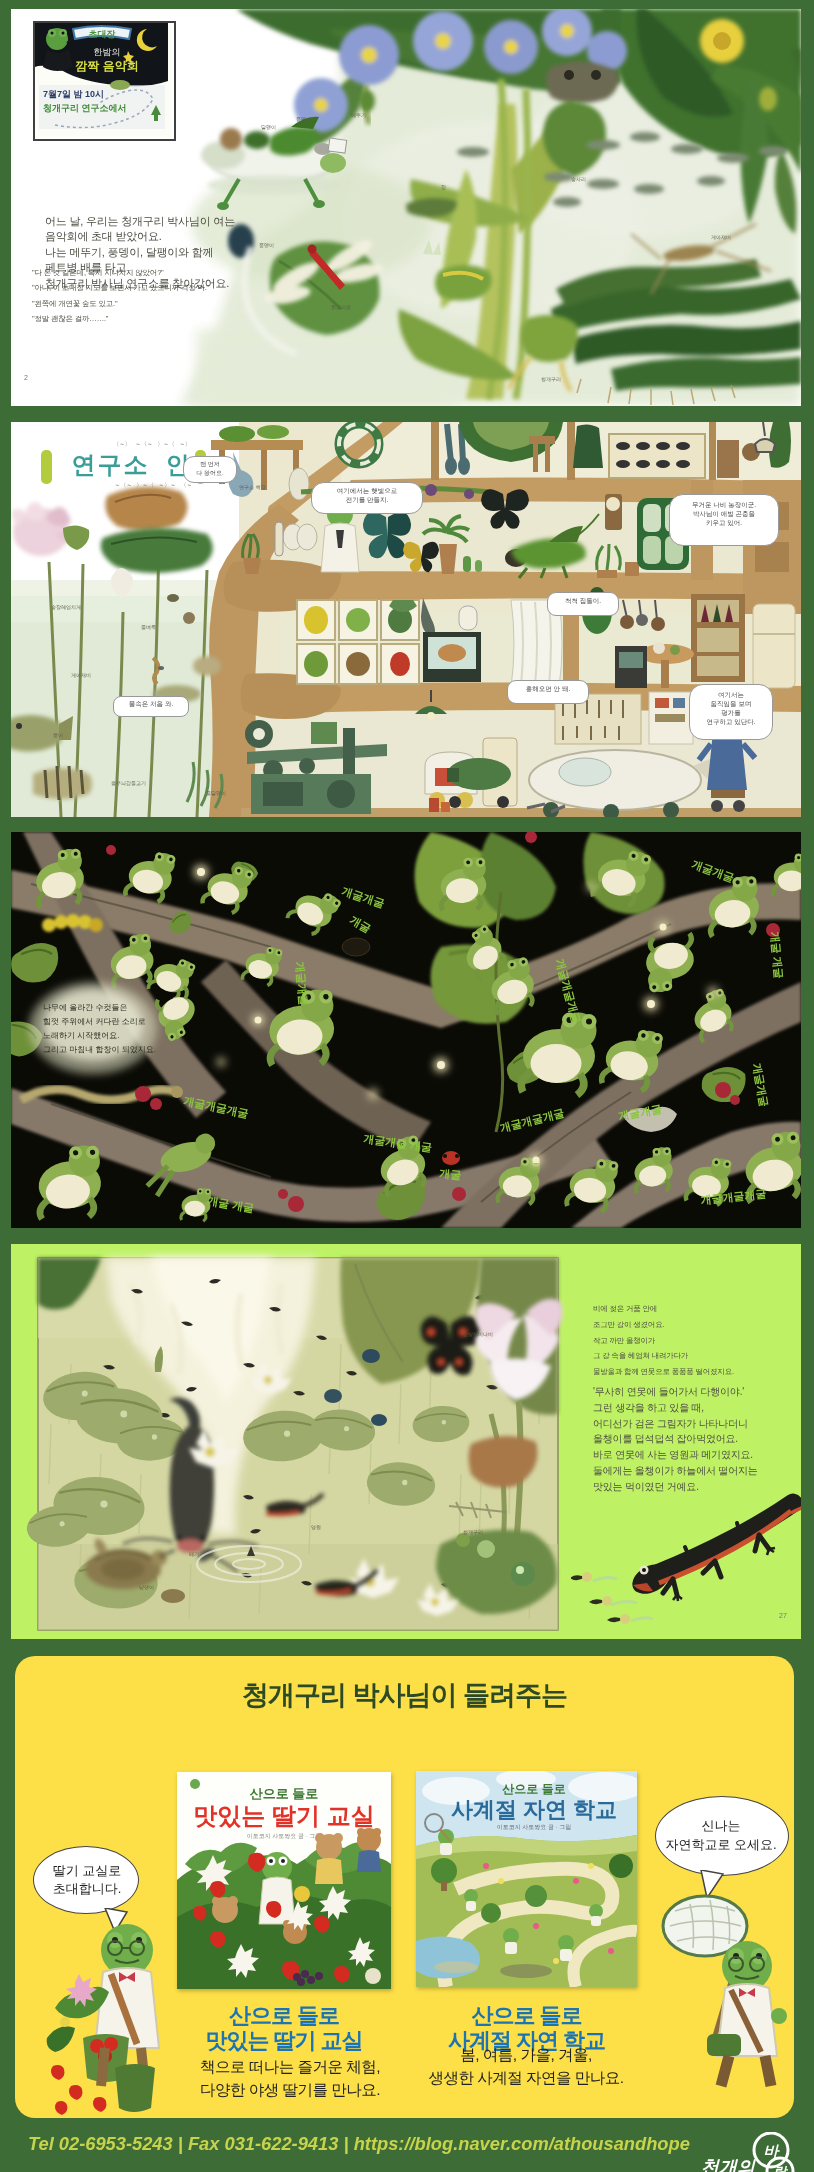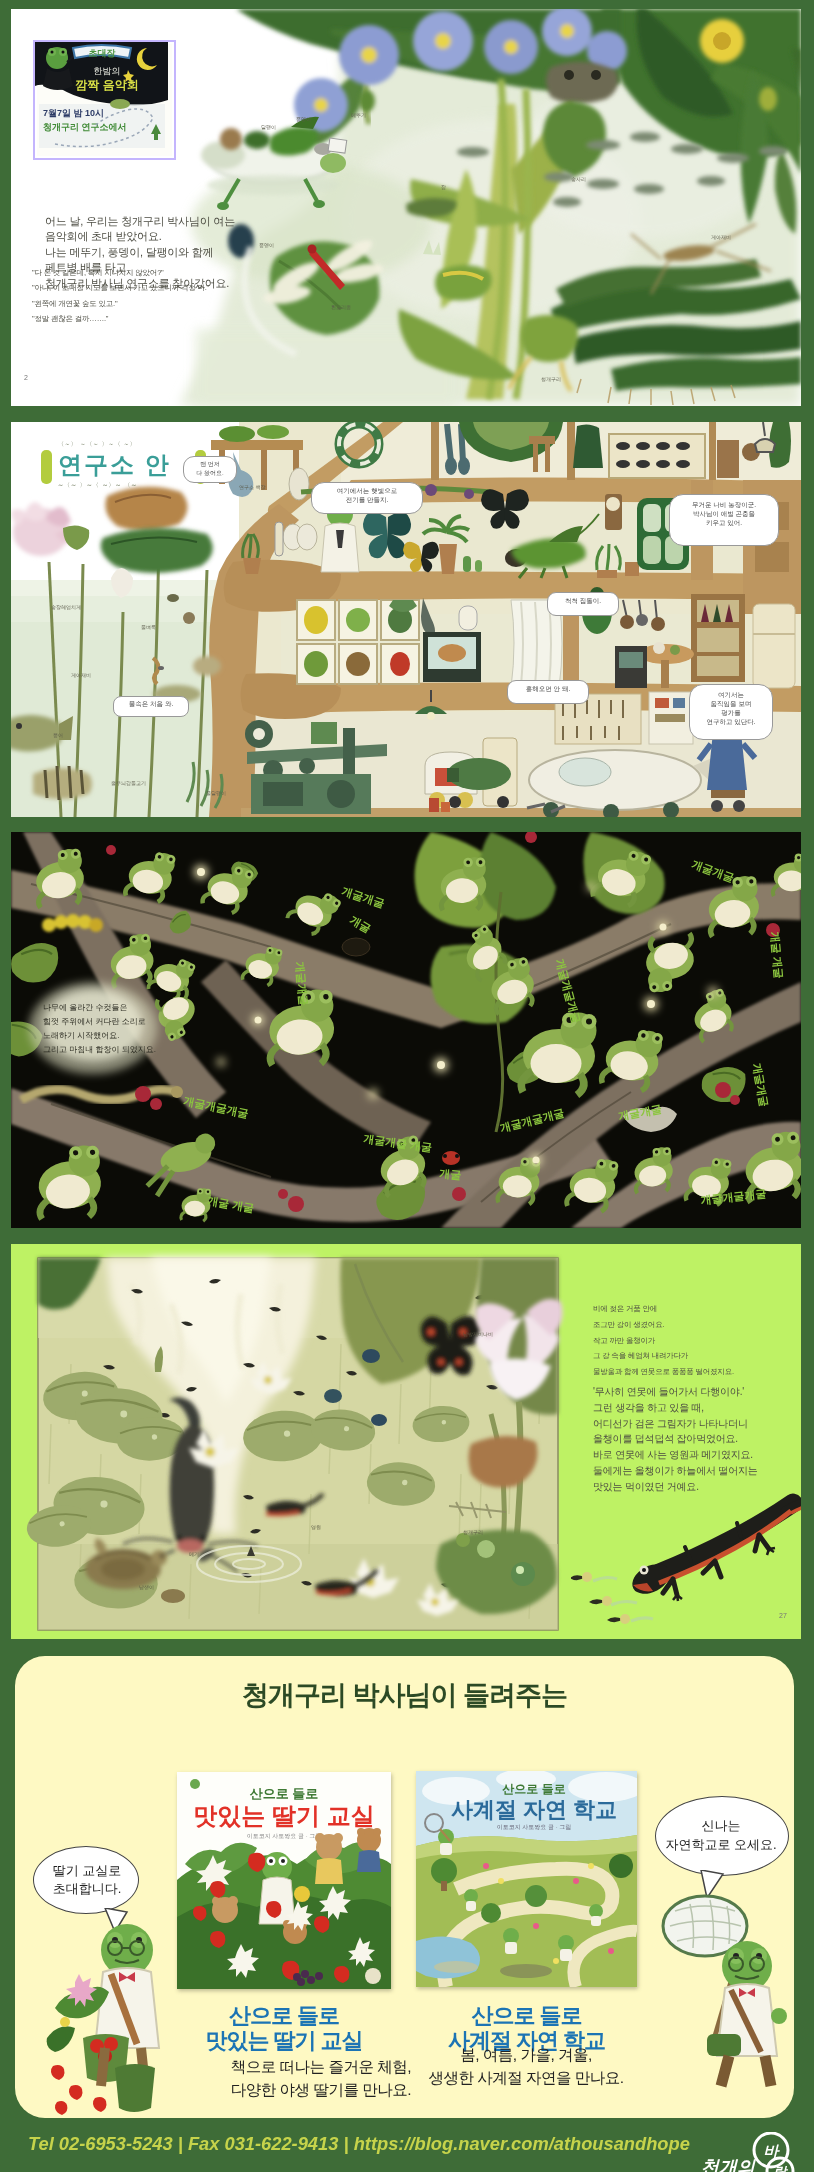--- a/index.html
+++ b/index.html
@@ -184,21 +184,21 @@
         <text x="340" y="108">메뚜기</text>
         <text x="560" y="172">송사리</text>
         <text x="700" y="230">게아재비</text>
         <text x="248" y="238">풍뎅이</text>
         <text x="320" y="300">흰꼬리좀</text>
         <text x="530" y="372">청개구리</text>
         <text x="430" y="180">잠</text>
 </g>
 </svg>
 
-<div class="abs" style="left:22px;top:31px;width:139px;height:116px;background:#fdfdf8;border:2px solid #c4b5fd;box-shadow:inset 0 0 0 2px #fff;">
+<div class="abs" style="left:22px;top:12px;width:139px;height:116px;background:#fdfdf8;border:2px solid #404040;box-shadow:inset 0 0 0 2px #fff;">
 
   <svg width="133" height="110" viewBox="0 0 133 110" style="position:absolute;left:0;top:0;">
   <path d="M0,0 L133,0 L133,58 Q110,66 80,62 Q45,58 28,48 Q8,40 0,44 Z" fill="#111418"></path>
 
   <rect x="4" y="62" width="126" height="44" fill="#e8edee" opacity="0.6"></rect>
 
   <path d="M112,6 a11,11 0 1,0 10,17 a9,9 0 1,1 -10,-17 Z" fill="#e8d23c"></path>
 
   <path d="M93,28 l2,4 4,1 -3,3 1,4 -4,-2 -3,2 1,-4 -3,-3 4,-1 Z" fill="#e8d23c"></path>
 
@@ -558,21 +558,21 @@
 
 <circle cx="178" cy="196" r="6" fill="#8a7a58"></circle>
 
 <ellipse cx="162" cy="176" rx="6" ry="4" fill="#6a6a4a"></ellipse>
 
 <path d="M176,380 Q186,360 182,340 M190,384 Q200,366 196,348 M204,386 Q214,370 210,352" stroke="#5e8a50" stroke-width="3" fill="none"></path>
 
 <ellipse cx="150" cy="246" rx="3" ry="2" fill="#666"></ellipse>
 </svg>
 
-<div class="abs" style="left:47px;top:18px;width:134px;text-align:left;">
+<div class="abs" style="left:47px;top:18px;width:134px;text-align:right;font-family:Liberation Mono, monospace;">
   <div style="font-size:6px;color:#55603f;letter-spacing:1px;">〈∼〉 ∼〈∼ 〉∼〈 ∼〉</div>
   <div style="font-size:24px;font-weight:bold;color:#3a9e98;letter-spacing:2px;">연구소 안</div>
   <div style="font-size:6px;color:#55603f;letter-spacing:1px;">∼〈∼ 〉∼〈 ∼〉∼ 〈∼</div>
 </div>
 
 <div class="abs" style="left:30px;top:28px;width:11px;height:34px;background:#b3cc3e;border-radius:5px;"></div>
 
 <div class="abs" style="left:184px;top:28px;width:11px;height:34px;background:#b3cc3e;border-radius:5px;"></div>
 
 <div class="abs" style="left:172px;top:34px;width:52px;height:22px;background:#fff;border:1px solid #999;border-radius:11px;font-size:6px;color:#444;text-align:center;padding-top:3px;">맨 먼저<br>다 왔어요.</div>
@@ -1054,21 +1054,21 @@
         <circle cx="16" cy="88" r="5" fill="#d8cf7e"></circle>
 <path d="M52,130 q-10,-4 -16,1 q8,5 16,-1 Z" fill="#2c2c20"></path>
         <circle cx="54" cy="130" r="5" fill="#d8cf7e"></circle>
 <path d="M22,92 q14,-6 24,-2 M40,116 q14,-6 26,-2 M60,132 q12,-5 22,-2" stroke="#b8d89e" stroke-width="3" fill="none" opacity="0.8"></path>
 </g>
 </svg>
 
 <div class="abs" style="left:768px;top:368px;font-size:7px;color:#777;">27</div>
 </div>
 
-<div class="abs" id="panel" style="left:15px;top:1656px;width:779px;height:462px;background:#fef9c3;border-radius:30px;overflow:hidden;">
+<div class="abs" id="panel" style="left:15px;top:1656px;width:779px;height:462px;background:#fde047;border-radius:20px;overflow:hidden;">
 
   <div class="abs" style="left:0;top:21px;width:779px;text-align:center;font-size:27px;font-weight:bold;color:#2c4a25;letter-spacing:-1px;">청개구리 박사님이 들려주는</div>
 
 
   <div class="abs" style="left:162px;top:116px;width:214px;height:217px;background:#fefefa;box-shadow:1px 2px 4px rgba(0,0,0,0.25);overflow:hidden;">
     <svg width="214" height="217" viewBox="0 0 214 217">
 
     <circle cx="18" cy="12" r="5" fill="#6aa84f"></circle>
 
     <text x="107" y="26" text-anchor="middle" font-size="13" font-weight="bold" fill="#3f7a35">산으로 들로</text>
@@ -1195,21 +1195,21 @@
     <g fill="#f0e060">
           <circle cx="85" cy="110" r="3"></circle>
           <circle cx="175" cy="95" r="3"></circle>
           <circle cx="140" cy="190" r="3"></circle>
         </g>
     </svg>
   </div>
 
   <div class="abs" style="left:162px;top:347px;width:214px;text-align:center;font-size:22px;font-weight:bold;color:#1c74b4;line-height:25px;letter-spacing:-1px;">산으로 들로<br>맛있는 딸기 교실</div>
 
-  <div class="abs" style="left:142px;top:399px;width:254px;text-align:right;font-size:15.5px;color:#222;line-height:23px;letter-spacing:-0.5px;">책으로 떠나는 즐거운 체험,<br>다양한 야생 딸기를 만나요.</div>
+  <div class="abs" style="left:148px;top:399px;width:254px;text-align:center;font-size:15.5px;color:#222;line-height:23px;letter-spacing:-0.5px;">책으로 떠나는 즐거운 체험,<br>다양한 야생 딸기를 만나요.</div>
 
   <div class="abs" style="left:401px;top:347px;width:221px;text-align:center;font-size:22px;font-weight:bold;color:#1c74b4;line-height:25px;letter-spacing:-1px;">산으로 들로<br>사계절 자연 학교</div>
 
   <div class="abs" style="left:384px;top:387px;width:254px;text-align:center;font-size:15.5px;color:#222;line-height:23px;letter-spacing:-0.5px;">봄, 여름, 가을, 겨울,<br>생생한 사계절 자연을 만나요.</div>
 
   <div class="abs" style="left:18px;top:190px;width:104px;height:66px;background:#fff;border:1.5px solid #444;border-radius:50%;"></div>
   <div class="abs" style="left:30px;top:206px;width:84px;text-align:center;font-size:13px;color:#222;line-height:18px;">딸기 교실로<br>초대합니다.</div>
 
   <svg class="abs" style="left:86px;top:252px;" width="30" height="26" viewBox="0 0 30 26">
       <path d="M4,0 L26,4 L14,24 Z" fill="#fff" stroke="#444" stroke-width="1.5"></path>

